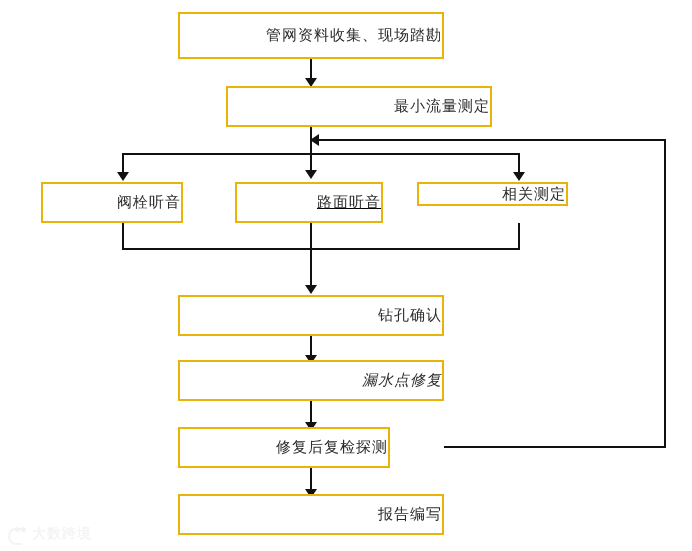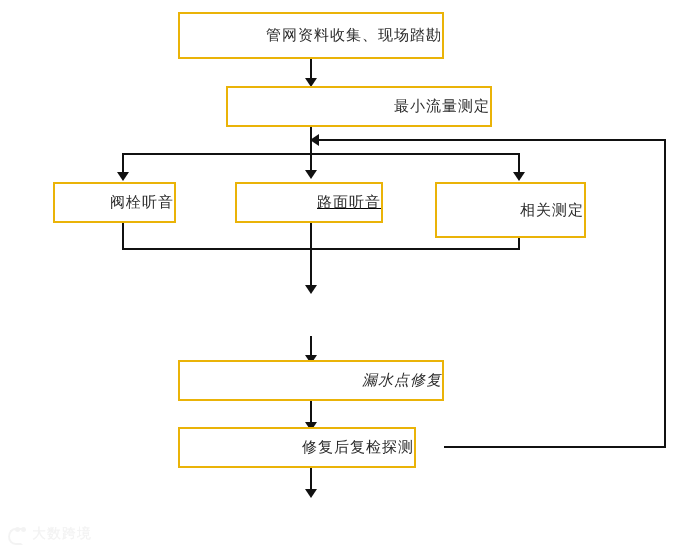--- a/index.html
+++ b/index.html
@@ -126,64 +126,70 @@
   <div class="arrow-down" style="left:305px; top:170px;"></div>
 
   <div class="edge h" style="left:122px; top:153px; width:398px;"></div>
 
   <div class="edge v" style="left:122px; top:153px; height:22px;"></div>
   <div class="arrow-down" style="left:117px; top:172px;"></div>
 
   <div class="edge v" style="left:518px; top:153px; height:22px;"></div>
   <div class="arrow-down" style="left:513px; top:172px;"></div>
 
-  <div class="node" style="left:41px; top:182px; width:123px; height:41px;margin-left:12px;">
+  <div class="node" style="left:41px; top:182px; width:142px; height:41px;">
     <span class="node-label">阀栓听音</span>
   </div>
 
   <div class="node" style="left:235px; top:182px; width:148px; height:41px;text-decoration:underline;">
     <span class="node-label">路面听音</span>
   </div>
 
-  <div class="node" style="left:435px; top:182px; width:151px; height:56px;">
+  <div class="node" style="left:417px; top:182px; width:151px; height:24px;">
     <span class="node-label">相关测定</span>
   </div>
 
   <div class="edge v" style="left:122px; top:223px; height:27px;"></div>
   <div class="edge v" style="left:518px; top:223px; height:27px;"></div>
   <div class="edge h" style="left:122px; top:248px; width:398px;"></div>
 
   <div class="edge v" style="left:310px; top:223px; height:27px;"></div>
 
   <div class="edge v" style="left:310px; top:248px; height:39px;"></div>
   <div class="arrow-down" style="left:305px; top:285px;"></div>
 
+  <div class="node" style="left:178px; top:295px; width:266px; height:41px;">
+    <span class="node-label">钻孔确认</span>
+  </div>
 
   <div class="edge v" style="left:310px; top:336px; height:22px;"></div>
   <div class="arrow-down" style="left:305px; top:355px;"></div>
 
   <div class="node" style="left:178px; top:360px; width:266px; height:41px;font-style:italic;">
     <span class="node-label">漏水点修复</span>
   </div>
 
   <div class="edge v" style="left:310px; top:401px; height:24px;"></div>
   <div class="arrow-down" style="left:305px; top:422px;"></div>
 
-  <div class="node" style="left:178px; top:427px; width:238px; height:41px;">
+  <div class="node" style="left:178px; top:427px; width:212px; height:41px;">
     <span class="node-label">修复后复检探测</span>
   </div>
 
   <div class="edge h" style="left:444px; top:446px; width:222px;"></div>
   <div class="edge v" style="left:664px; top:139px; height:309px;"></div>
   <div class="edge h" style="left:318px; top:139px; width:348px;"></div>
   <div class="arrow-left" style="left:310px; top:134px;"></div>
 
   <div class="edge v" style="left:310px; top:468px; height:24px;"></div>
   <div class="arrow-down" style="left:305px; top:489px;"></div>
 
+  <div class="node" style="left:178px; top:494px; width:266px; height:41px;">
+    <span class="node-label">报告编写</span>
+  </div>
 
   <div id="watermark">
     <span class="wm-mark">
       <span class="hook"></span>
       <span class="c1"></span>
       <span class="c2"></span>
     </span>
     <span class="wm-text">大数跨境</span>
   </div>
 

